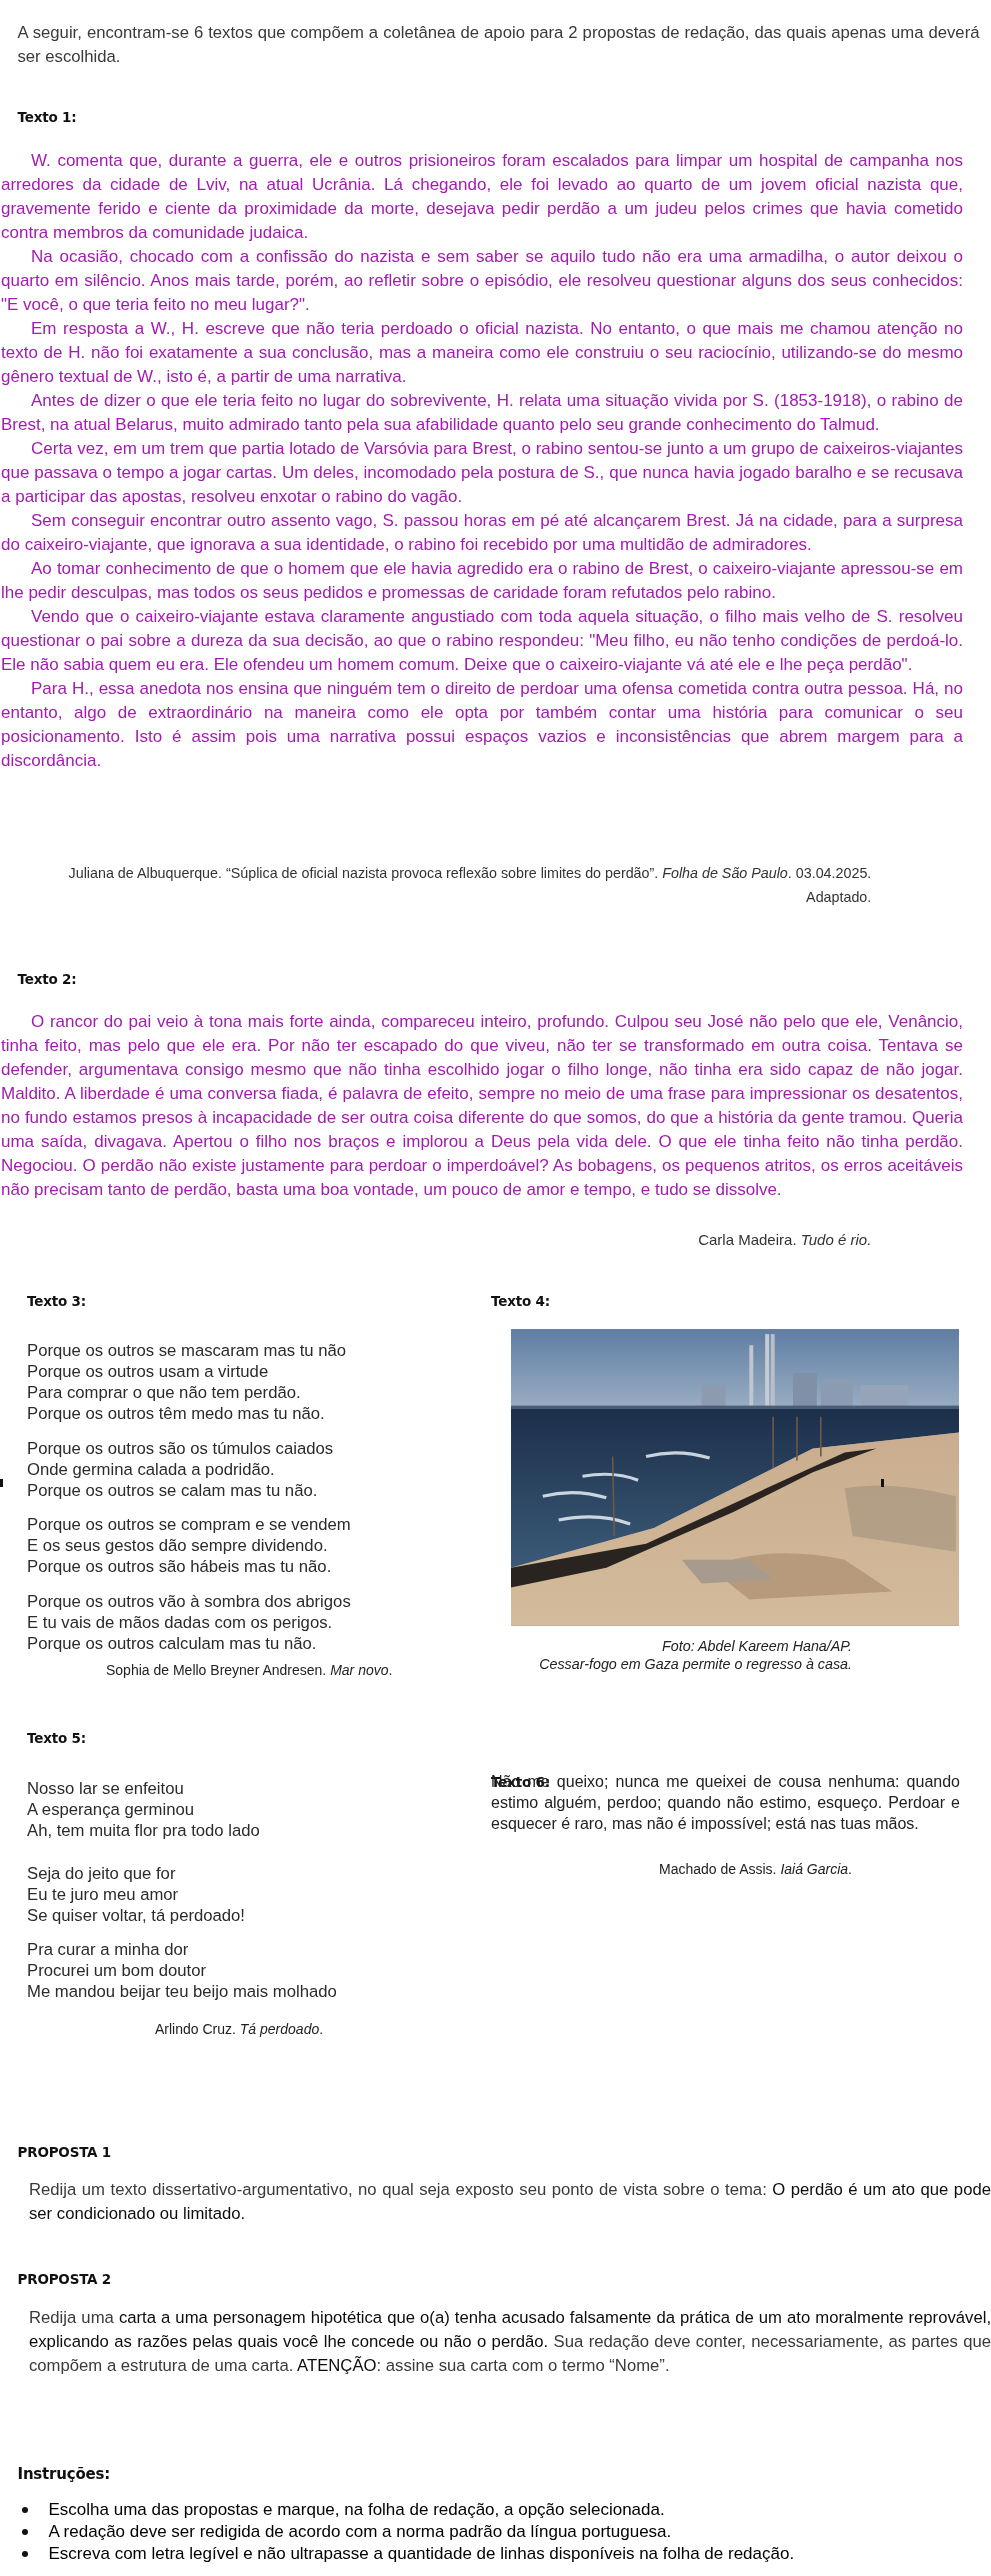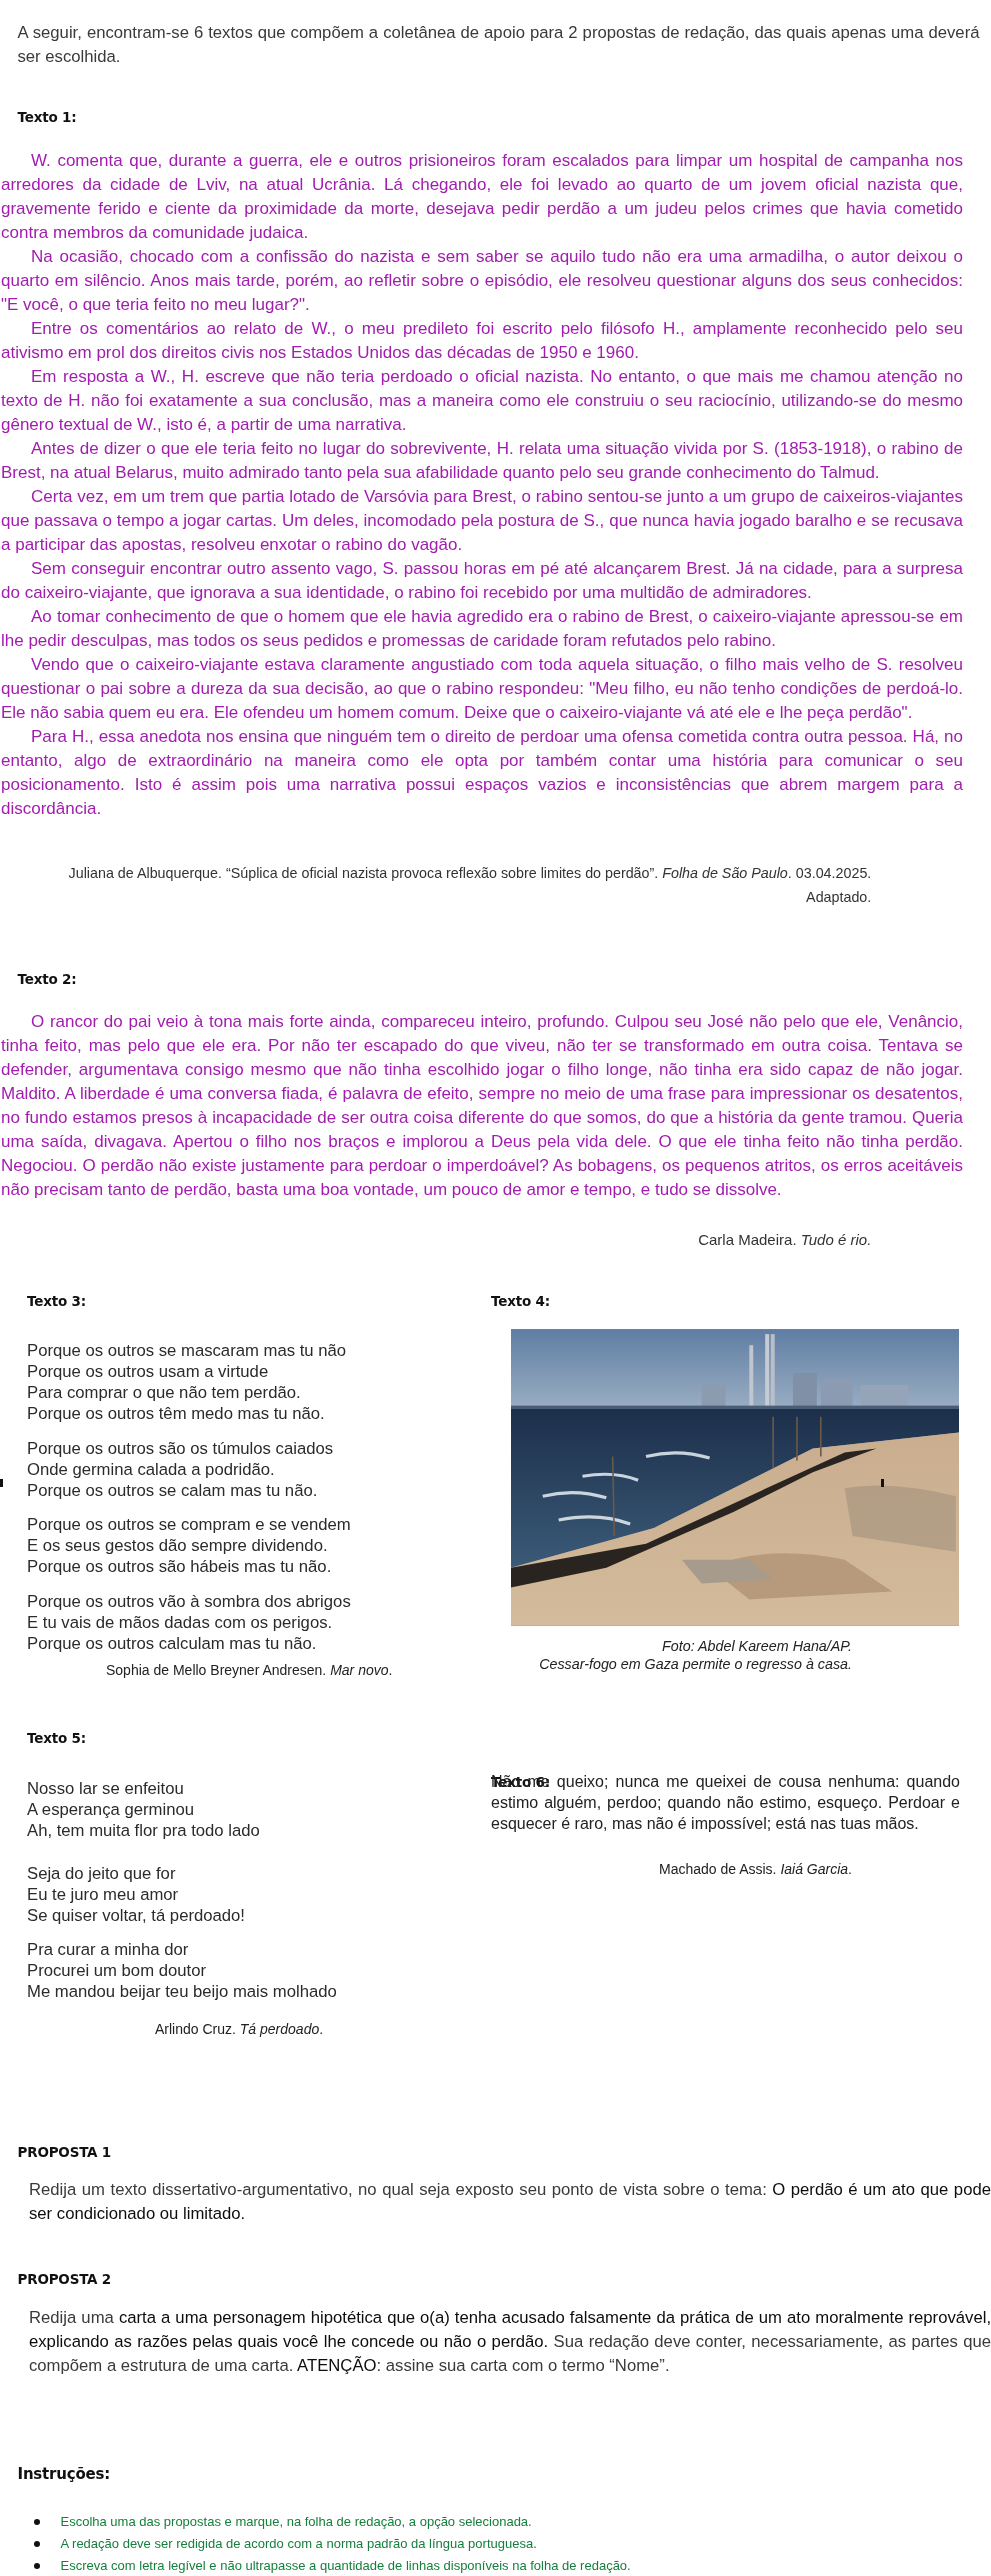--- a/index.html
+++ b/index.html
@@ -47,41 +47,40 @@
   .t6 {
     position: absolute; left: 491px; top: 1771px; width: 469px;
     font-size: 16px; line-height: 21px; color: #222; text-align: justify;
   }
   .proposta-text {
     position: absolute; left: 29px; width: 962px;
     font-size: 16.7px; line-height: 24px; color: #3a3a3a; text-align: justify;
   }
   .proposta-text .em { color: #0d0d0d; }
   .instr-list {
-    position: absolute; left: 17.5px; top: 2495px; margin: 16px; padding: 0; list-style: none;
-    font-size: 13px; line-height: 22px; color: #15803d;
+    position: absolute; left: 17.5px; top: 2495px; margin: 4px; padding: 0; list-style: none;
+    font-size: 17px; line-height: 22px; color: #000000;
   }
   .instr-list li { position: relative; padding-left: 27px; }
   .instr-list li .bullet {
     position: absolute; left: 0; top: 8px; width: 6.4px; height: 6.4px; border-radius: 50%; background: #111;
   }
   .edge-mark { position: absolute; width: 3.2px; height: 8px; background: #111; }
 </style>
 </head>
 <body>
 
 <div class="page">
 
   <div class="intro">A seguir, encontram-se 6 textos que compõem a coletânea de apoio para 2 propostas de redação, das quais apenas uma deverá ser escolhida.</div>
 
   <div class="heading" style="top:109px;">Texto 1:</div>
   <div class="prose" style="top:149px;">
     <p>W. comenta que, durante a guerra, ele e outros prisioneiros foram escalados para limpar um hospital de campanha nos arredores da cidade de Lviv, na atual Ucrânia. Lá chegando, ele foi levado ao quarto de um jovem oficial nazista que, gravemente ferido e ciente da proximidade da morte, desejava pedir perdão a um judeu pelos crimes que havia cometido contra membros da comunidade judaica.</p>
     <p>Na ocasião, chocado com a confissão do nazista e sem saber se aquilo tudo não era uma armadilha, o autor deixou o quarto em silêncio. Anos mais tarde, porém, ao refletir sobre o episódio, ele resolveu questionar alguns dos seus conhecidos: "E você, o que teria feito no meu lugar?".</p>
-    <p>Entre os comentários ao relato de W., o meu predileto foi escrito pelo filósofo H., amplamente reconhecido pelo seu ativismo em prol dos direitos civis nos Estados Unidos das décadas de 1950 e 1960.</p>
     <p>Em resposta a W., H. escreve que não teria perdoado o oficial nazista. No entanto, o que mais me chamou atenção no texto de H. não foi exatamente a sua conclusão, mas a maneira como ele construiu o seu raciocínio, utilizando-se do mesmo gênero textual de W., isto é, a partir de uma narrativa.</p>
     <p>Antes de dizer o que ele teria feito no lugar do sobrevivente, H. relata uma situação vivida por S. (1853-1918), o rabino de Brest, na atual Belarus, muito admirado tanto pela sua afabilidade quanto pelo seu grande conhecimento do Talmud.</p>
     <p>Certa vez, em um trem que partia lotado de Varsóvia para Brest, o rabino sentou-se junto a um grupo de caixeiros-viajantes que passava o tempo a jogar cartas. Um deles, incomodado pela postura de S., que nunca havia jogado baralho e se recusava a participar das apostas, resolveu enxotar o rabino do vagão.</p>
     <p>Sem conseguir encontrar outro assento vago, S. passou horas em pé até alcançarem Brest. Já na cidade, para a surpresa do caixeiro-viajante, que ignorava a sua identidade, o rabino foi recebido por uma multidão de admiradores.</p>
     <p>Ao tomar conhecimento de que o homem que ele havia agredido era o rabino de Brest, o caixeiro-viajante apressou-se em lhe pedir desculpas, mas todos os seus pedidos e promessas de caridade foram refutados pelo rabino.</p>
     <p>Vendo que o caixeiro-viajante estava claramente angustiado com toda aquela situação, o filho mais velho de S. resolveu questionar o pai sobre a dureza da sua decisão, ao que o rabino respondeu: "Meu filho, eu não tenho condições de perdoá-lo. Ele não sabia quem eu era. Ele ofendeu um homem comum. Deixe que o caixeiro-viajante vá até ele e lhe peça perdão".</p>
     <p>Para H., essa anedota nos ensina que ninguém tem o direito de perdoar uma ofensa cometida contra outra pessoa. Há, no entanto, algo de extraordinário na maneira como ele opta por também contar uma história para comunicar o seu posicionamento. Isto é assim pois uma narrativa possui espaços vazios e inconsistências que abrem margem para a discordância.</p>
   </div>
   <div class="source" style="top:861px;">
     <div>

